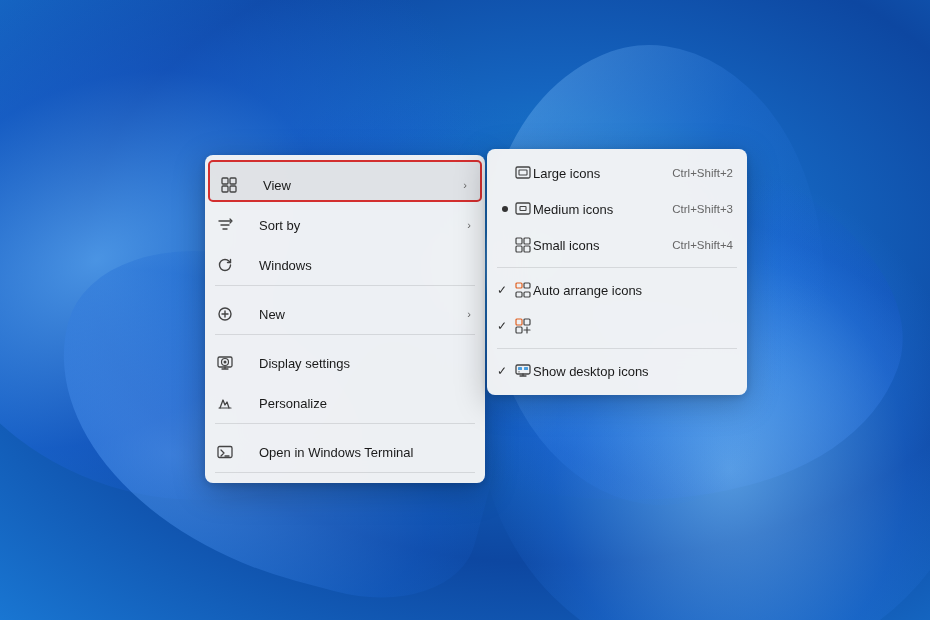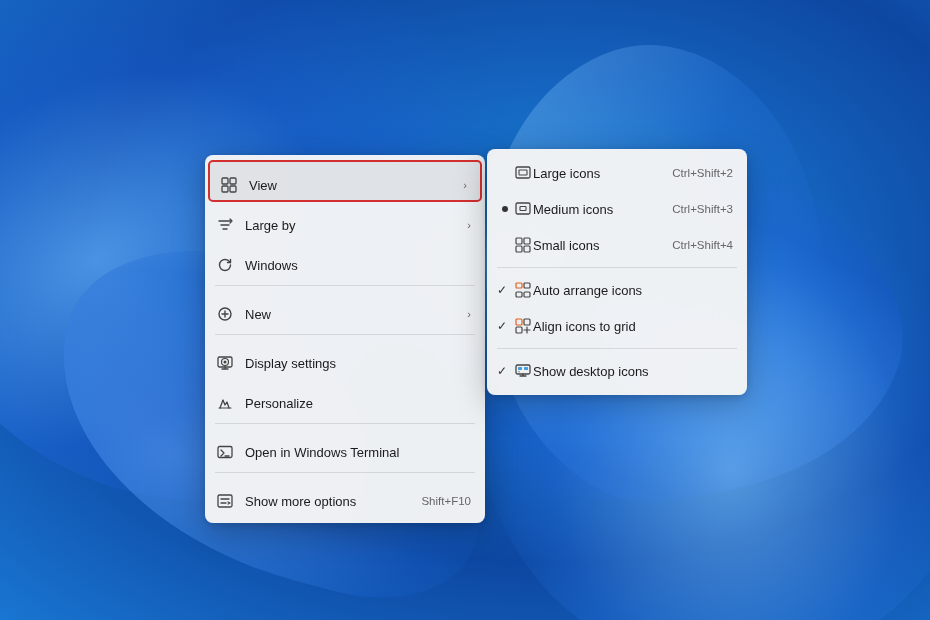--- a/index.html
+++ b/index.html
@@ -108,21 +108,21 @@
 
     .menu-item {
       display: flex;
       align-items: center;
       padding: 14px 14px 6px 10px;
       cursor: pointer;
       font-size: 13px;
       color: #1a1a1a;
       min-height: 36px;
       position: relative;
-      gap: 10px;
+      gap: 24px;
     }
 
     .menu-item.view-highlighted {
       background: rgba(0,0,0,0.06);
       border-radius: 4px;
       margin: 0 4px;
       outline: 2px solid #d32f2f;
       outline-offset: -1px;
     }
 
@@ -242,21 +242,21 @@
       <span class="item-arrow">›</span>
     </div>
 
     <div class="menu-item">
       <span class="item-icon">
         <svg width="16" height="16" viewBox="0 0 16 16" fill="none">
           <path d="M2 4h12M4 8h8M6 12h4" stroke="#444" stroke-width="1.4" stroke-linecap="round"></path>
           <path d="M13 6l2-2-2-2" stroke="#444" stroke-width="1.2" stroke-linecap="round" stroke-linejoin="round"></path>
         </svg>
       </span>
-      <span class="item-label">Large by</span>
+      <span class="item-label">Sort by</span>
       <span class="item-arrow">›</span>
     </div>
 
     <div class="menu-item">
       <span class="item-icon">
         <svg width="16" height="16" viewBox="0 0 16 16" fill="none">
           <path d="M13.5 8A5.5 5.5 0 1 1 8 2.5c1.5 0 2.9.6 3.9 1.6L13.5 5.5" stroke="#444" stroke-width="1.4" stroke-linecap="round"></path>
           <path d="M10.5 5.5h3v-3" stroke="#444" stroke-width="1.4" stroke-linecap="round" stroke-linejoin="round"></path>
         </svg>
       </span>
@@ -308,31 +308,20 @@
         <svg width="16" height="16" viewBox="0 0 16 16" fill="none">
           <rect x="1" y="2.5" width="14" height="11" rx="1.5" stroke="#444" stroke-width="1.3"></rect>
           <path d="M4 6l3 3-3 3M8 12h4" stroke="#444" stroke-width="1.3" stroke-linecap="round" stroke-linejoin="round"></path>
         </svg>
       </span>
       <span class="item-label">Open in Windows Terminal</span>
     </div>
 
     <div class="menu-separator"></div>
 
-    <div class="menu-item">
-      <span class="item-icon">
-        <svg width="16" height="16" viewBox="0 0 16 16" fill="none">
-          <rect x="1" y="2" width="14" height="12" rx="1.5" stroke="#444" stroke-width="1.3"></rect>
-          <path d="M4 6h8M4 10h5" stroke="#444" stroke-width="1.3" stroke-linecap="round"></path>
-          <path d="M11 9l2 1-2 1" stroke="#444" stroke-width="1.2" stroke-linecap="round" stroke-linejoin="round"></path>
-        </svg>
-      </span>
-      <span class="item-label">Show more options</span>
-      <span class="item-shortcut">Shift+F10</span>
-    </div>
 
   </div>
 
   <div class="context-menu-submenu">
 
     <div class="submenu-item">
       <span class="check-col"></span>
       <span class="sub-icon">
         <svg width="16" height="16" viewBox="0 0 16 16" fill="none">
           <rect x="1" y="2" width="14" height="11" rx="1.5" stroke="#444" stroke-width="1.3"></rect>
@@ -389,21 +378,20 @@
     <div class="submenu-item">
       <span class="check-col" style="font-size:12px;">✓</span>
       <span class="sub-icon">
         <svg width="16" height="16" viewBox="0 0 16 16" fill="none">
           <rect x="1" y="1" width="6" height="6" rx="1" stroke="#e06020" stroke-width="1.2"></rect>
           <rect x="9" y="1" width="6" height="6" rx="1" stroke="#444" stroke-width="1.2"></rect>
           <rect x="1" y="9" width="6" height="6" rx="1" stroke="#444" stroke-width="1.2"></rect>
           <path d="M9 12h6M12 9v6" stroke="#444" stroke-width="1.2" stroke-linecap="round"></path>
         </svg>
       </span>
-      <span class="sub-label">Align icons to grid</span>
     </div>
 
     <div class="menu-separator"></div>
 
     <div class="submenu-item">
       <span class="check-col" style="font-size:12px;">✓</span>
       <span class="sub-icon">
         <svg width="16" height="16" viewBox="0 0 16 16" fill="none">
           <rect x="1" y="2" width="14" height="9" rx="1.5" stroke="#444" stroke-width="1.3"></rect>
           <path d="M5 13h6M8 11v2" stroke="#444" stroke-width="1.3" stroke-linecap="round"></path>

